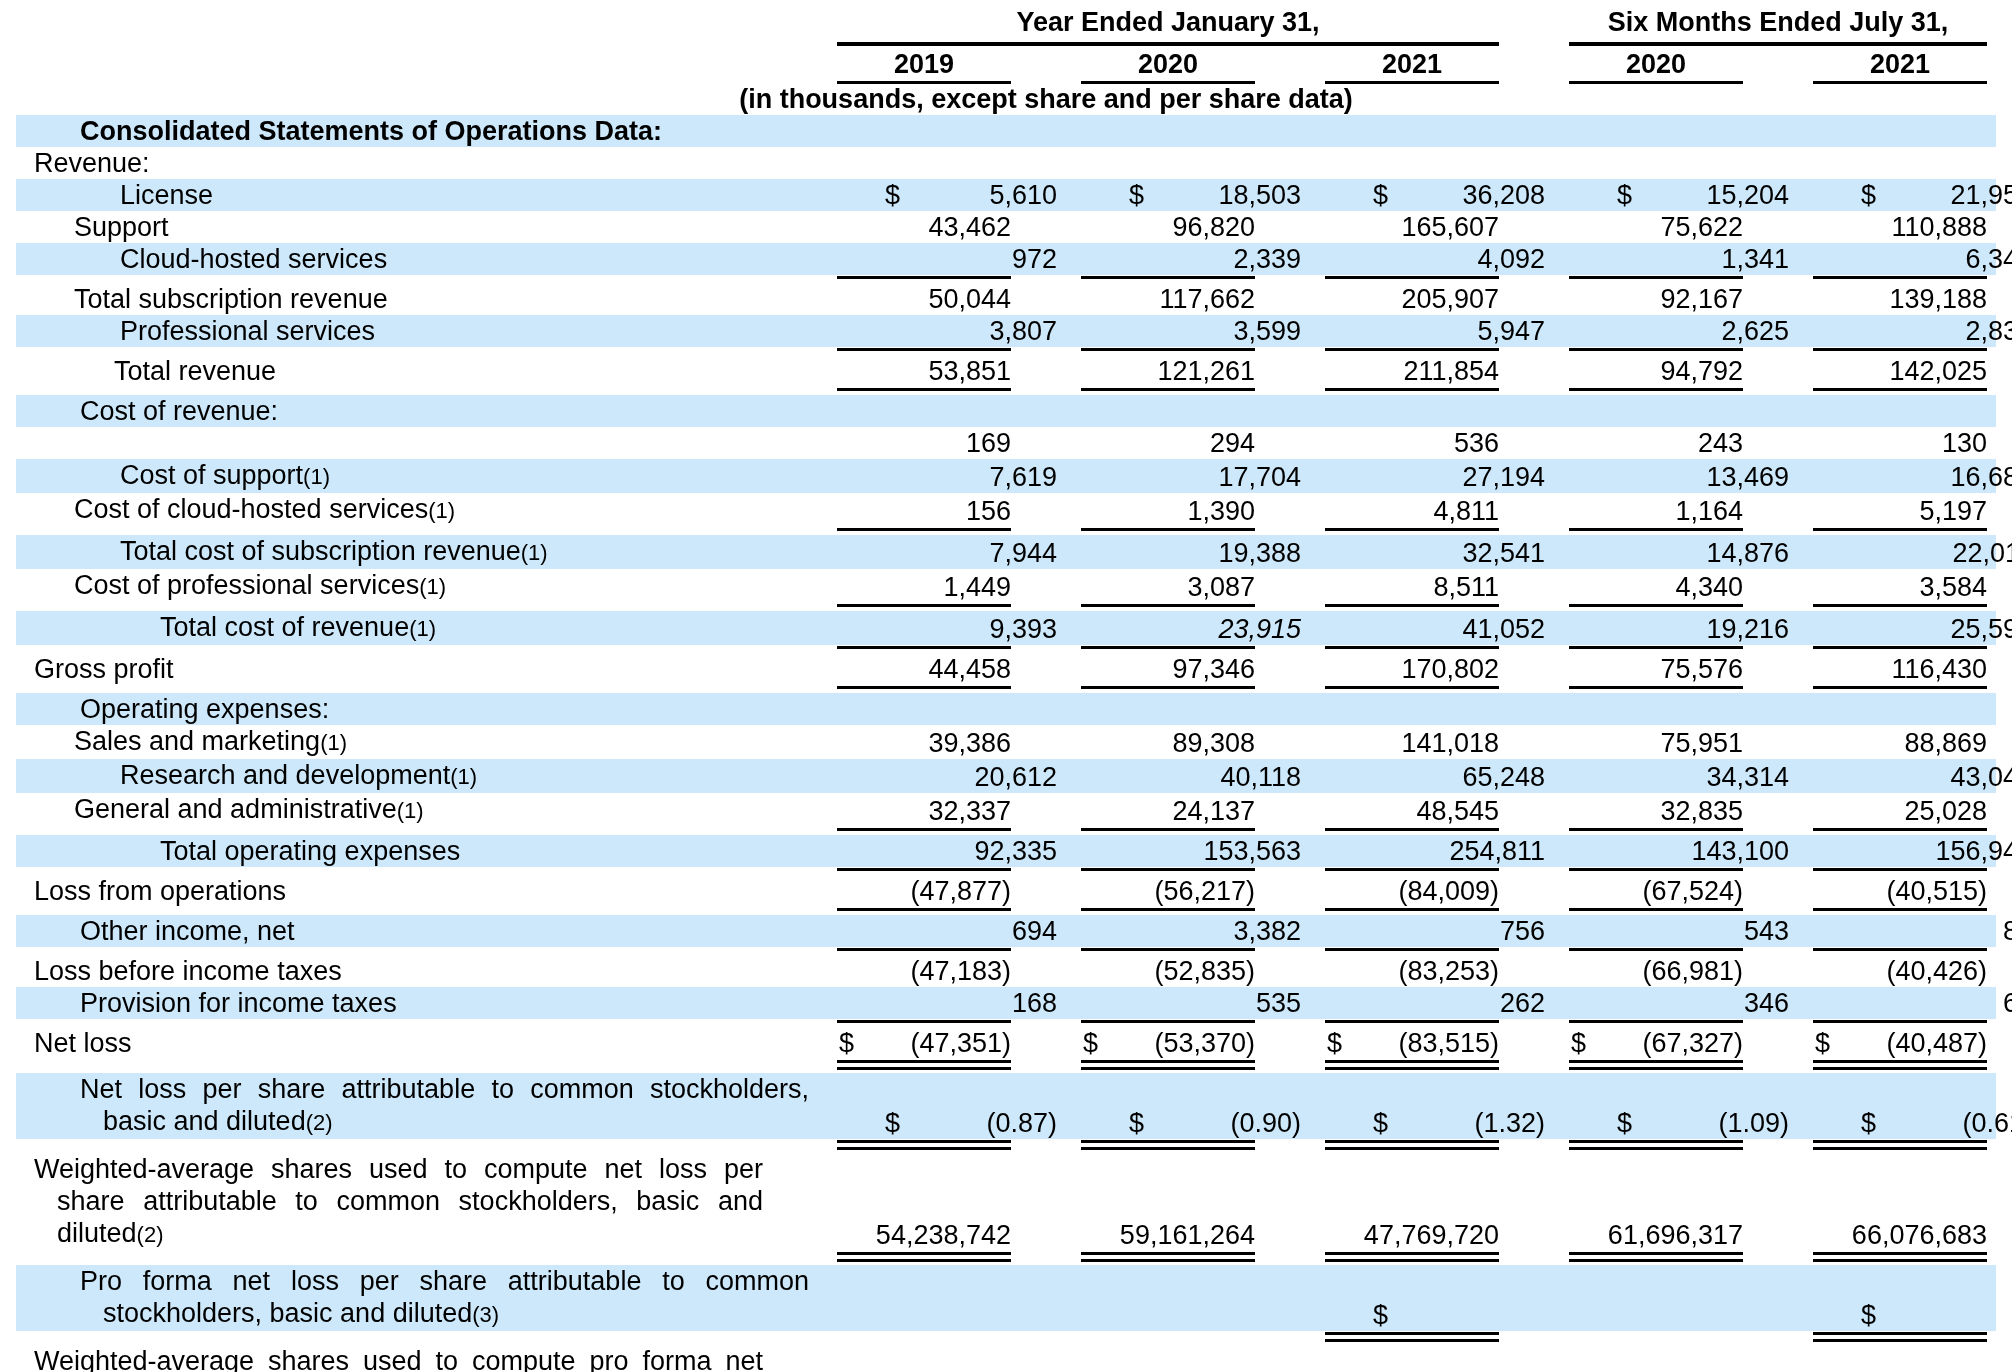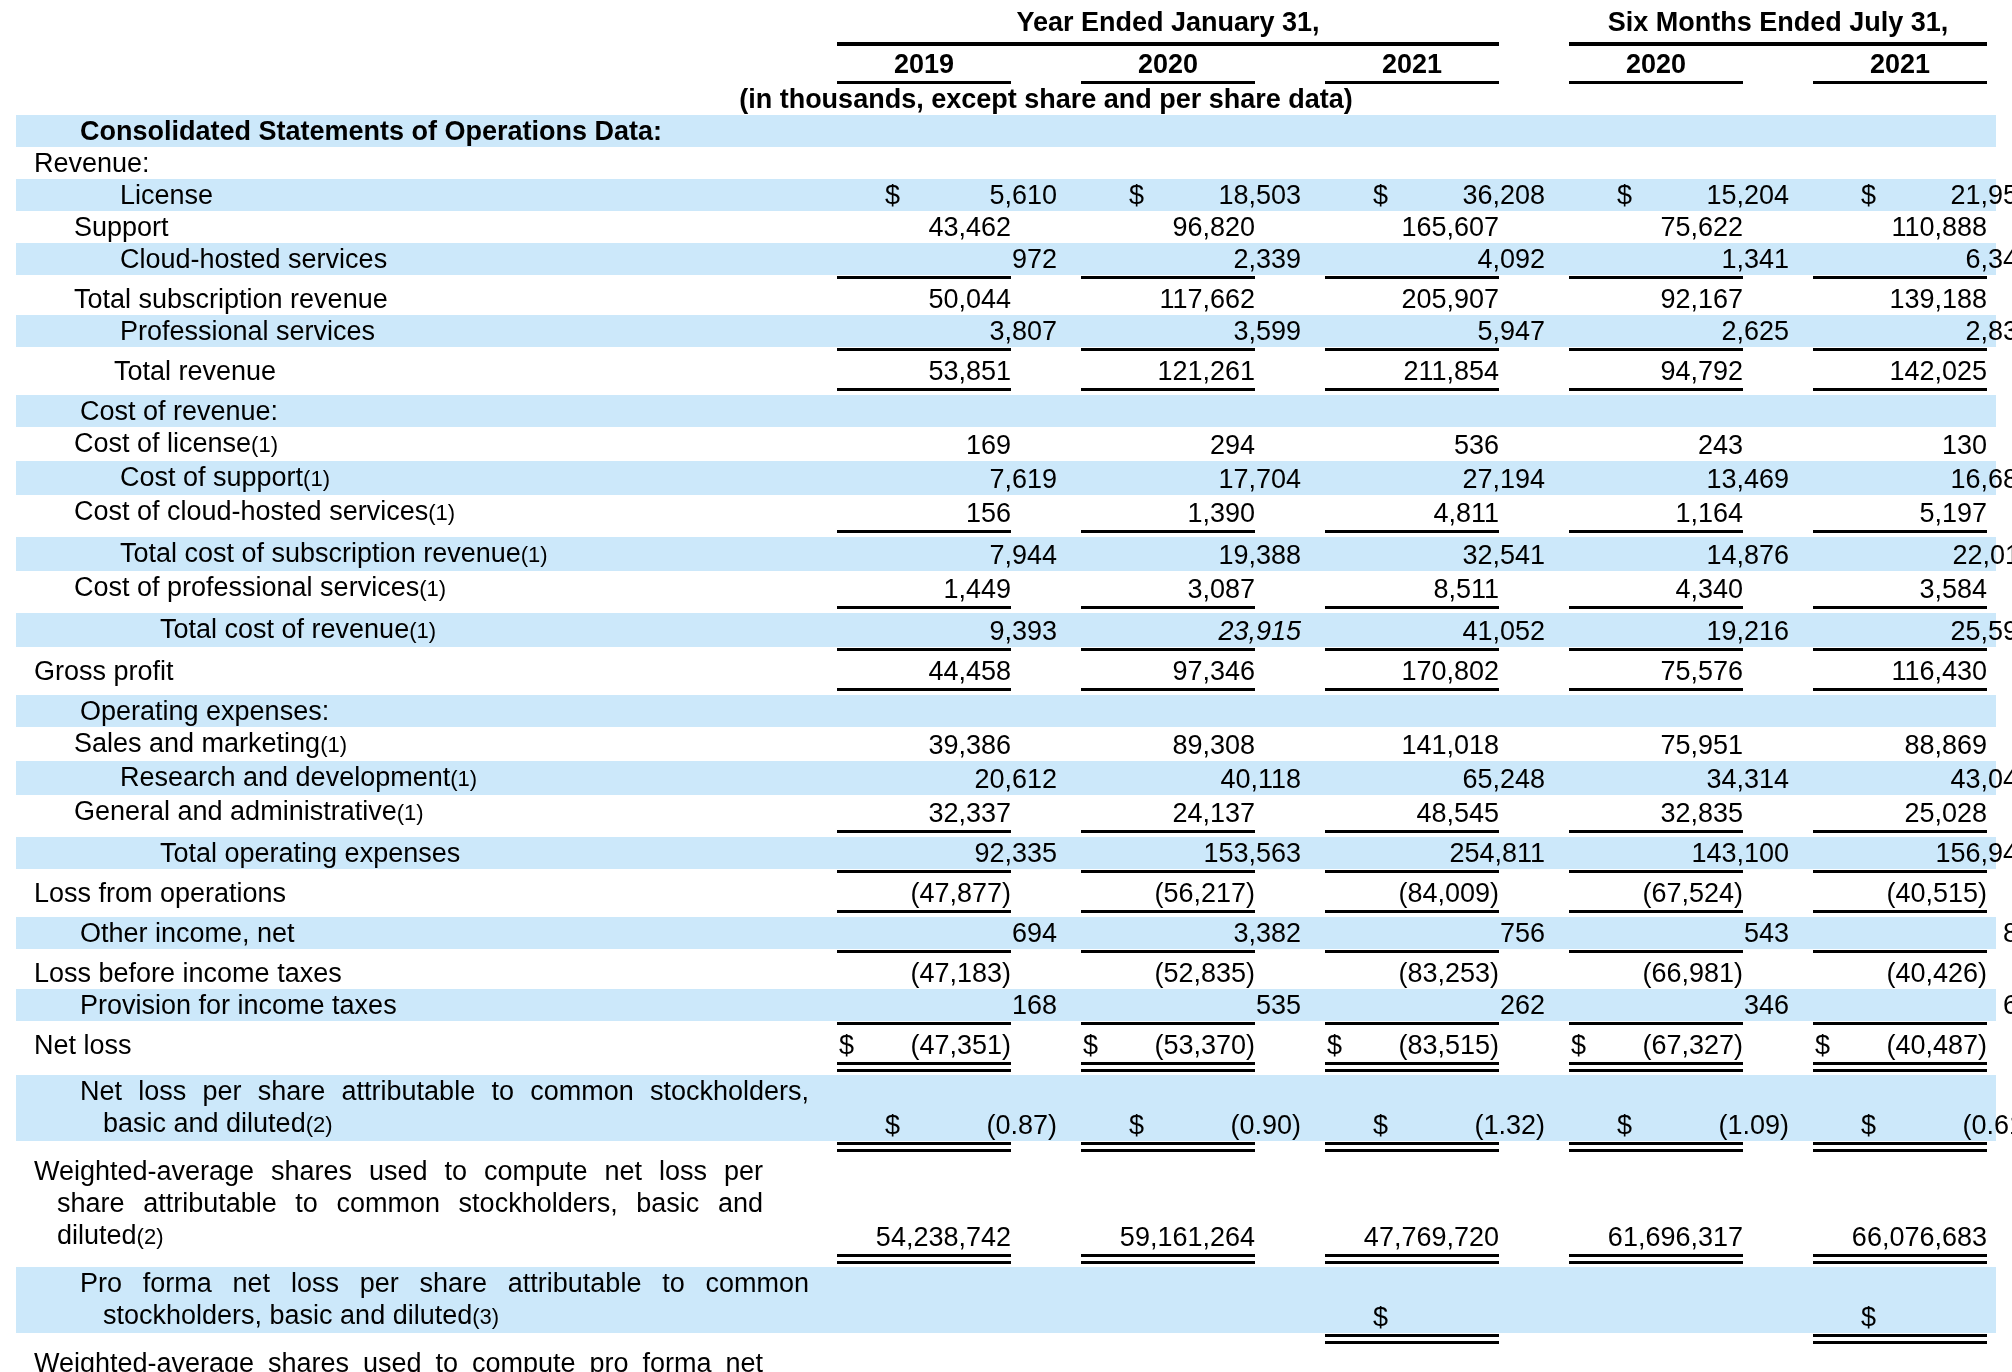--- a/index.html
+++ b/index.html
@@ -226,21 +226,20 @@
         <div class="rule single" style="grid-column: 3;"></div>
         <div class="rule single" style="grid-column: 5;"></div>
         <div class="rule single" style="grid-column: 7;"></div>
         <div class="rule single" style="grid-column: 9;"></div>
         <div class="rule single" style="grid-column: 11;"></div>
       </div>
       <div class="row hl">
         <div class="lbl ind0">Cost of revenue:</div>
       </div>
       <div class="row">
-        <div class="lbl ind1">Cost of license<span class="fn">(1)</span></div>
         <div class="val" style="grid-column: 3;">
           <span class="dollar"></span>
           <span class="num">169</span>
         </div>
         <div class="val" style="grid-column: 5;">
           <span class="dollar"></span>
           <span class="num">294</span>
         </div>
         <div class="val" style="grid-column: 7;">
           <span class="dollar"></span>

